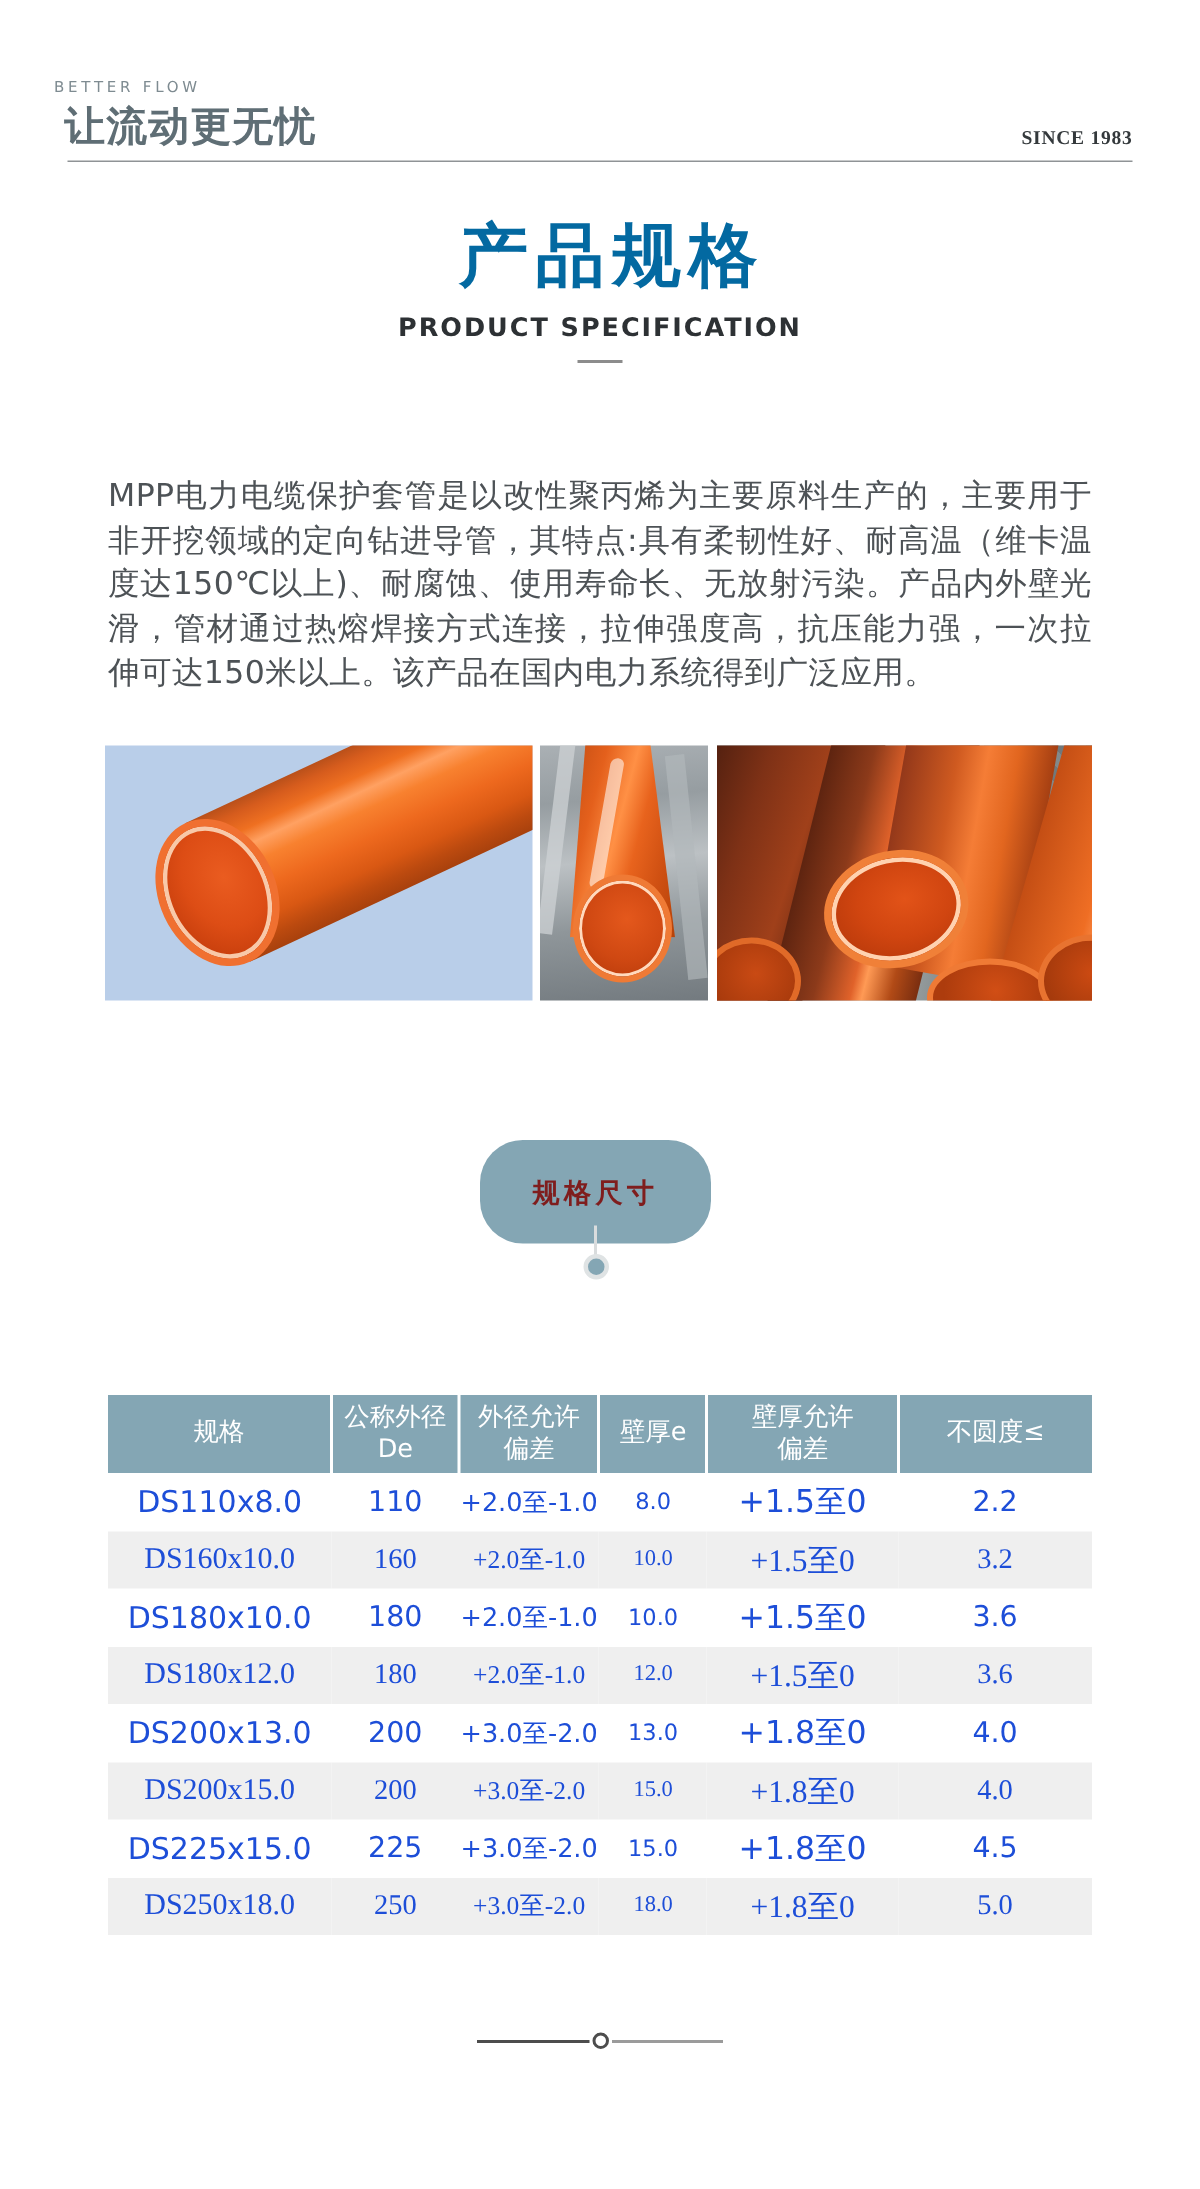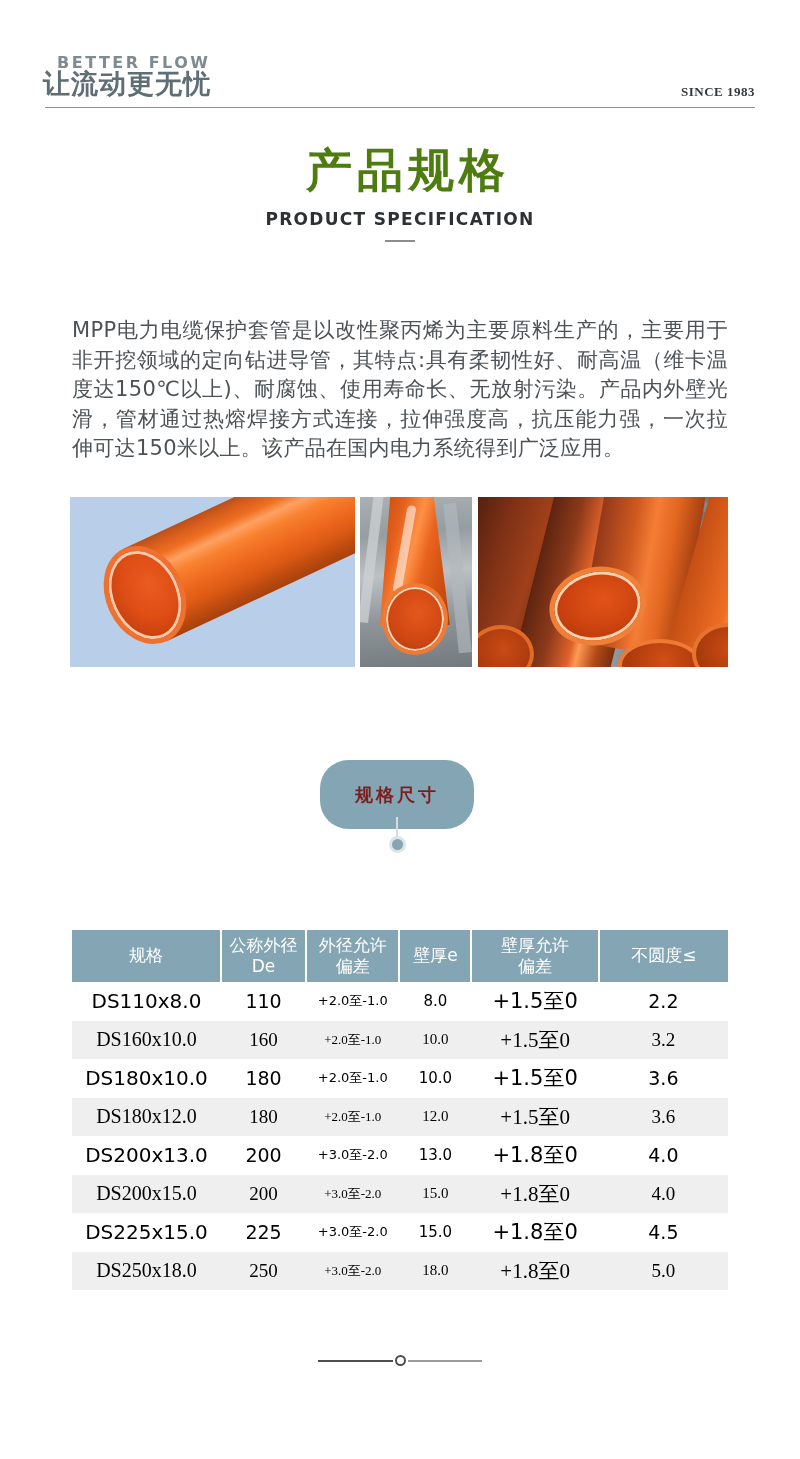--- a/index.html
+++ b/index.html
@@ -1,31 +1,31 @@
 <!DOCTYPE html>
 <html><head>
 <meta charset="utf-8">
 <style>
   * { margin:0; padding:0; box-sizing:border-box; }
   html,body { background:#fff; }
   body { font-family:"DejaVu Sans","Liberation Sans",sans-serif; }
   .page { position:relative; width:800px; height:1459px; background:#fff; overflow:hidden; margin:0 auto; }
 
   
-  .brand-tagline { position:absolute; left:57px; top:53px; font-size:16px; letter-spacing:2.5px;
-                   color:#7e8b91; font-weight:700; }
+  .brand-tagline { position:absolute; left:36px; top:53px; font-size:10px; letter-spacing:2.5px;
+                   color:#7e8b91; font-weight:400; }
   .brand-logo    { position:absolute; left:43px; top:66px; font-size:27px; font-weight:800;
                    color:#5f6e75; letter-spacing:1px; }
   .brand-since   { position:absolute; right:45px; top:84px; font-size:13px; font-weight:600;
                    color:#34393c; letter-spacing:.5px;font-family:Liberation Serif, serif; }
   .brand-rule    { position:absolute; left:45px; right:45px; top:107px; height:1px; background:#8f9396; }
 
   
   .page-title { position:absolute; left:16px; right:0; top:140px; text-align:center;
-                font-size:46px; font-weight:700; color:#4d7c0f; letter-spacing:5px; }
+                font-size:46px; font-weight:700; color:#0369a1; letter-spacing:5px; }
   .page-subtitle { position:absolute; left:0; right:0; top:209px; text-align:center;
                    font-size:17px; font-weight:600; color:#2d3134; letter-spacing:1.3px; }
   .subtitle-rule { position:absolute; left:385px; top:240px; width:30px; height:2px; background:#8c8c8c; }
 
   
   .intro { position:absolute; left:72px; top:316px; width:656px;
            font-size:21px; line-height:29.5px; color:#4d5256; font-weight:500;
            text-align:justify; letter-spacing:.3px; }
 
   
@@ -85,25 +85,25 @@
            display:flex; align-items:center; justify-content:center; }
   .badge-stem { position:absolute; left:396px; top:817px; width:2px; height:20px; background:#d9dcdd; }
   .badge-dot  { position:absolute; left:389px; top:836px; width:17px; height:17px; border-radius:50%;
                 background:#84a6b4; border:3px solid #dfe3e4; }
 
   
   .spec { position:absolute; left:72px; top:930px; width:656px; border-collapse:collapse; table-layout:fixed; }
   .spec th { background:#84a6b4; color:#fff; font-weight:500; font-size:17px; line-height:1.25;
              height:52px; text-align:center; vertical-align:middle; }
   .spec th + th { border-left:2px solid #fff; }
-  .spec td { height:38.5px; text-align:center; vertical-align:middle; color:#000000; font-weight:500; }
+  .spec td { height:38.5px; text-align:center; vertical-align:middle; color:#1d4ed8; font-weight:500; }
   .spec tr.alt td { background:#efefef;font-family:Liberation Serif, serif; }
   .spec td.c0 { font-size:20px; }
   .spec td.c1 { font-size:19px; }
-  .spec td.c2 { font-size:13px; }
+  .spec td.c2 { font-size:17px; }
   .spec td.c3 { font-size:15px; }
   .spec td.c4 { font-size:21px; }
   .spec td.c5 { font-size:19px;margin-top:17px; }
 
   
   .footer-deco { position:absolute; left:318px; top:1354px; width:164px; height:13px;
                  display:flex; align-items:center; }
   .fd-line { flex:1; height:2px; }
   .fd-line.left  { background:#4d4d4d; }
   .fd-line.right { background:#9b9b9b; }

